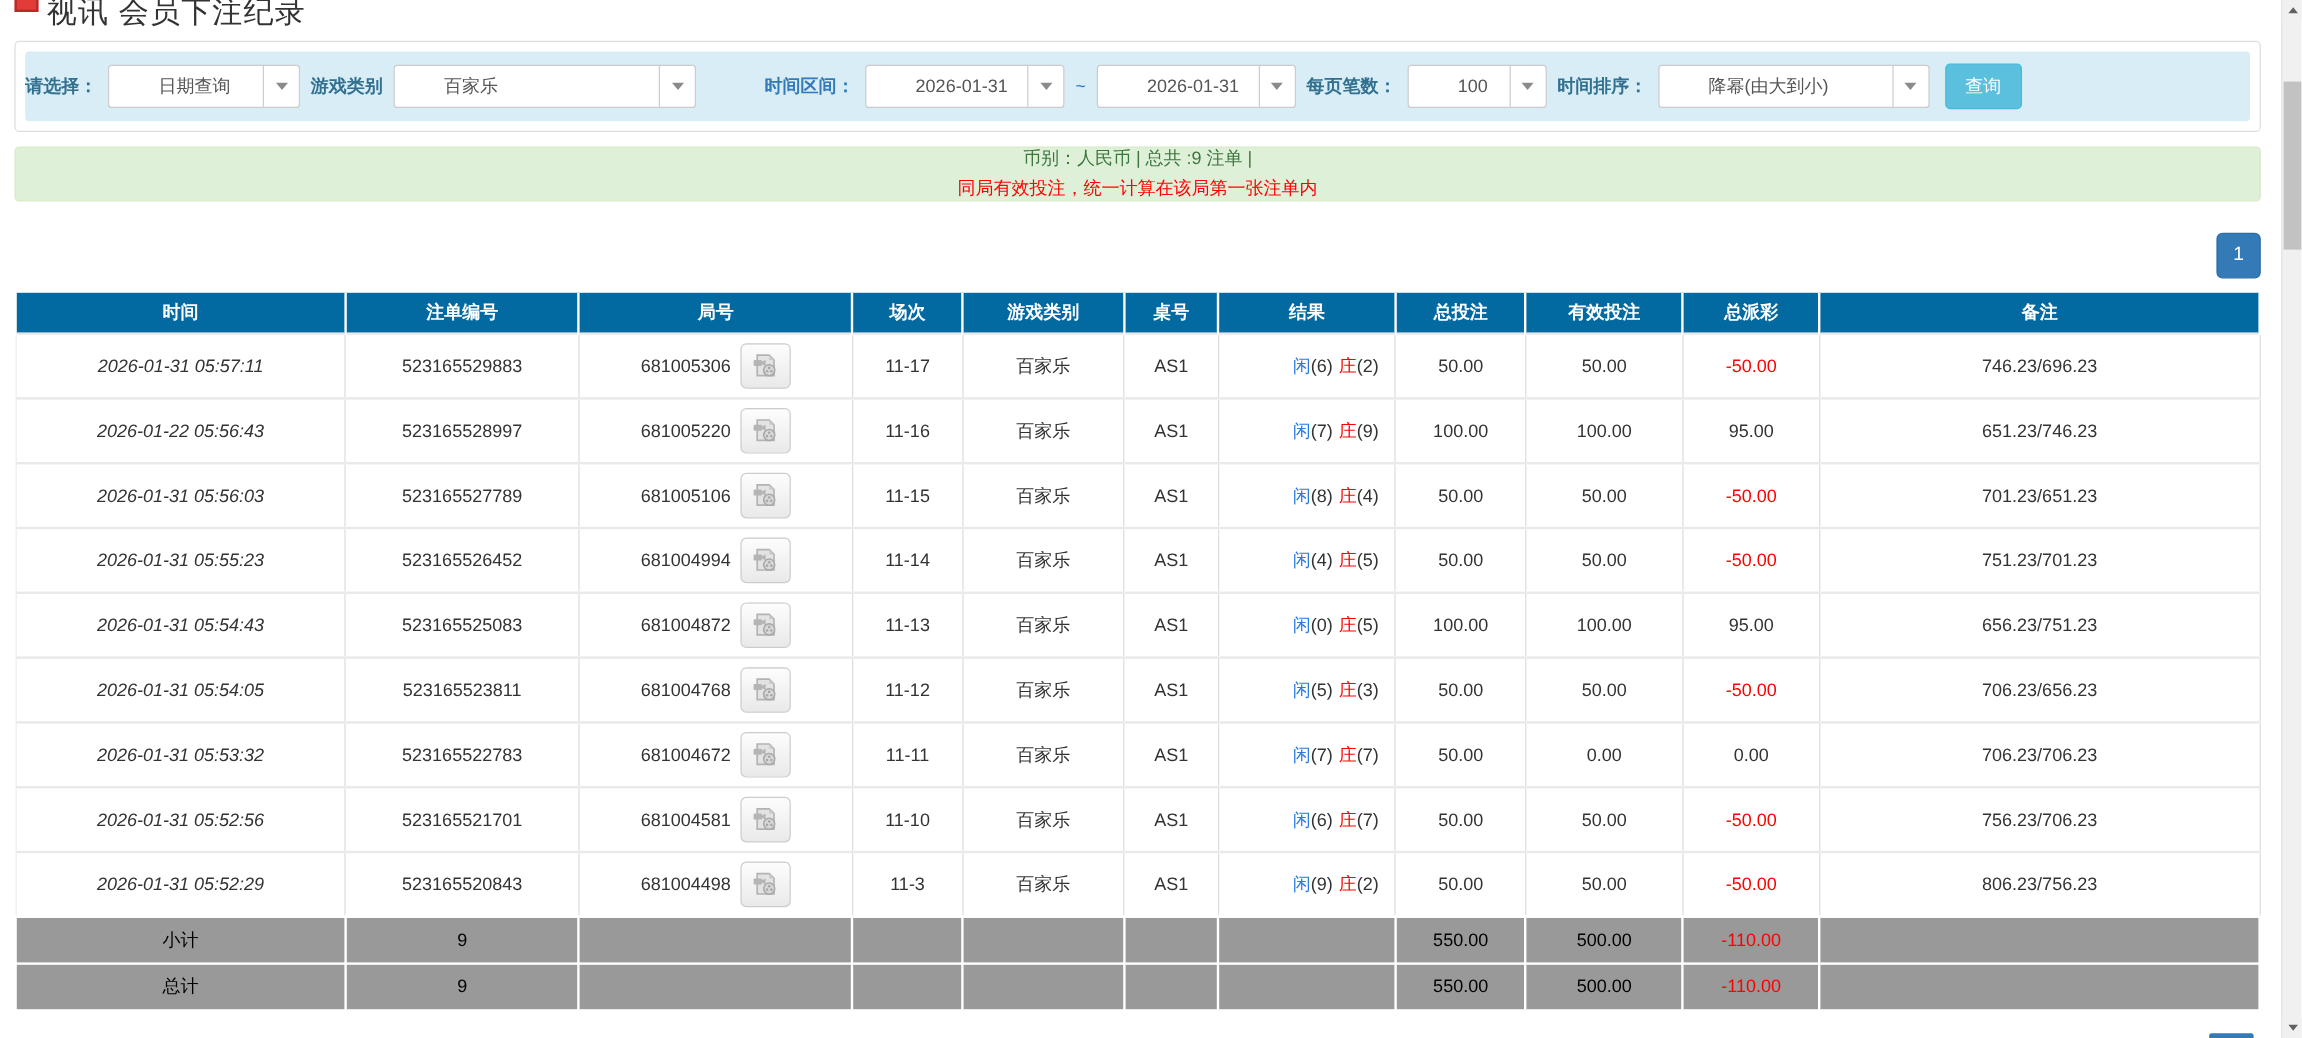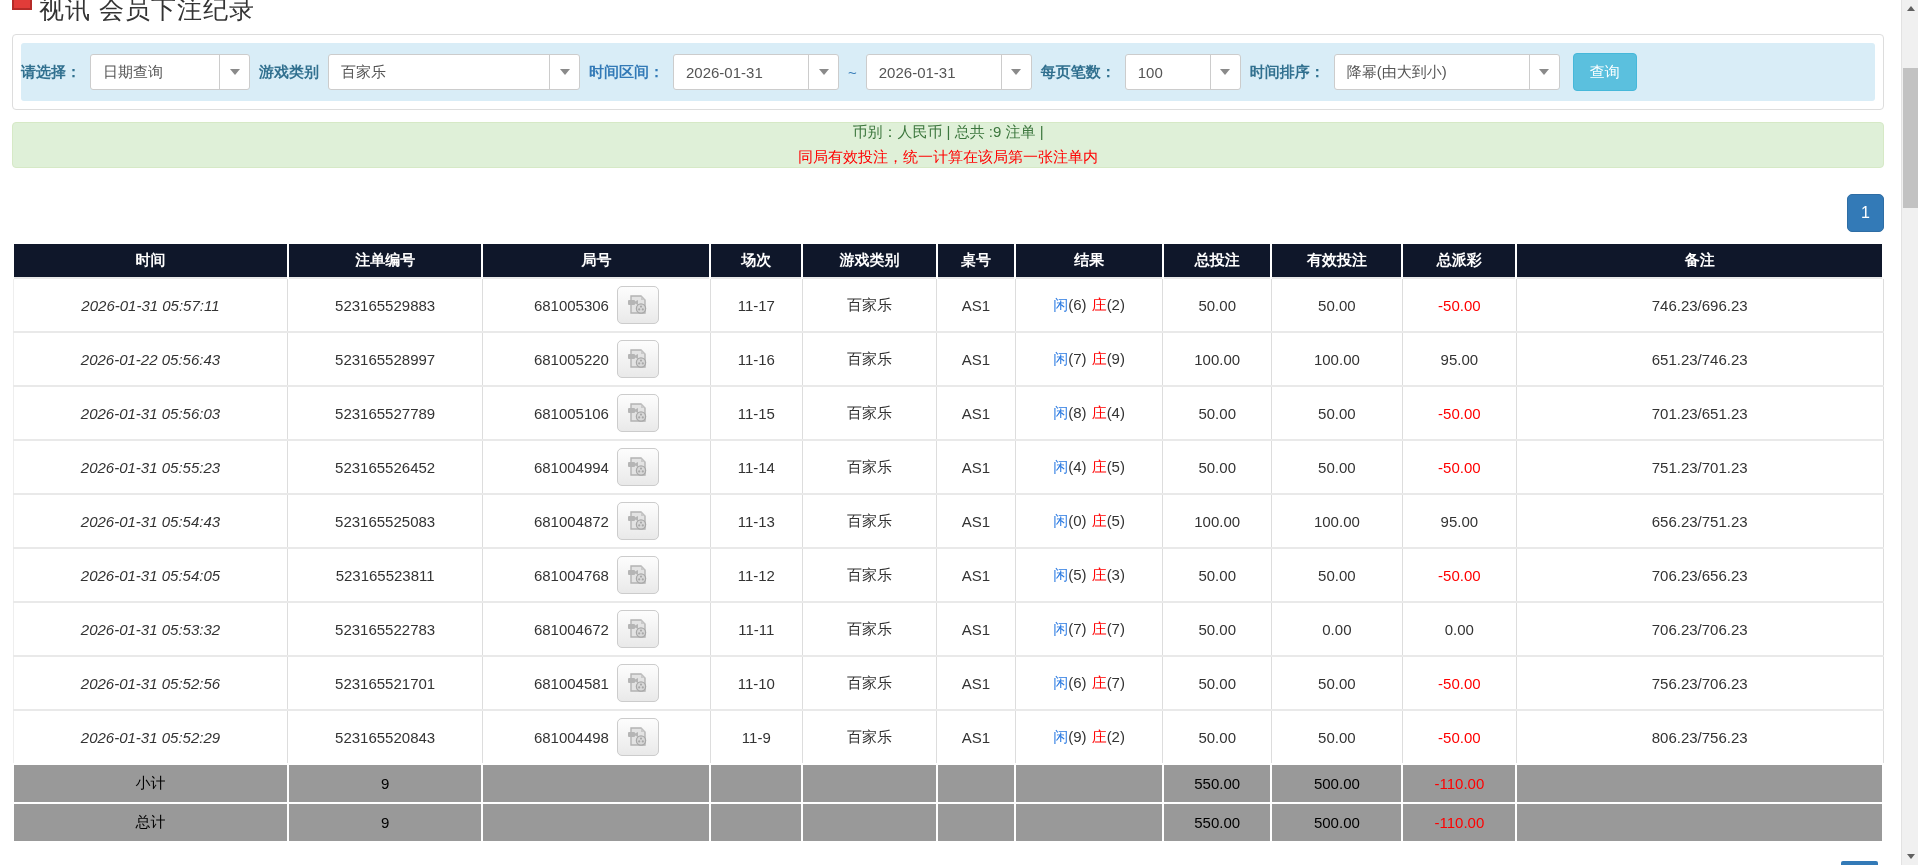--- a/index.html
+++ b/index.html
@@ -15,21 +15,21 @@
     letter-spacing: 1px; }
 
   
   .filter-panel { border: 1px solid #ddd; border-radius: 4px; background: #fff; padding: 8px; }
   .filter-bar { background: #d9edf7; border-radius: 3px; height: 58px; display: flex;
     align-items: center; padding: 0 0; gap: 9px; }
   .f-label { color: #31708f; font-weight: bold; font-size: 15px; white-space: nowrap; }
   .f-label.blue { color: #337ab7; }
   .select { background: #fff; border: 1px solid #ccc; border-radius: 3px; height: 36px;
     display: flex; align-items: center; cursor: pointer; }
-  .select .val { flex: 1; padding: 0 12px; font-size: 15px; color: #555; white-space: nowrap; overflow: hidden; }
+  .select .val { flex: 1; padding: 0 12px; font-size: 15px; color: #555; white-space: nowrap; overflow: hidden; margin-left: 29px; }
   .select .arrow-box { width: 30px; align-self: stretch; border-left: 1px solid #ccc;
     display: flex; align-items: center; justify-content: center; }
   .caret { width: 0; height: 0; border-left: 5px solid transparent; border-right: 5px solid transparent;
     border-top: 6px solid #8a8a8a; }
   .w-select1 { width: 160px; } .w-game { width: 252px; } .w-date { width: 166px; }
   .w-size { width: 116px; } .w-sort { width: 226px; }
   .tilde { color: #337ab7; font-size: 15px; }
   .btn-query { background: #5bc0de; border: 1px solid #46b8da; color: #fff; font-size: 15px;
     border-radius: 4px; height: 38px; padding: 0 16px; margin-left: 4px; cursor: pointer; }
 
@@ -40,26 +40,26 @@
   .summary-right { color: #f00; font-size: 15px; }
 
   
   .pager-row { margin-top: 26px; display: flex; justify-content: flex-end; }
   .page-btn { width: 37px; height: 38px; background: #337ab7; border: 1px solid #2e6da4;
     border-radius: 5px; color: #fff; font-size: 16px; display: flex; align-items: center;
     justify-content: center; cursor: pointer; }
 
   
   table.records { width: 100%; border-collapse: collapse; margin-top: 12px; table-layout: fixed; }
-  table.records th { background: #0f172a; color: #fff; font-size: 15px; font-weight: bold;
+  table.records th { background: #0369a1; color: #fff; font-size: 15px; font-weight: bold;
     height: 34px; border-left: 2px solid #fff; border-right: 2px solid #fff; }
   table.records td { height: 54px; text-align: center; font-size: 15px; color: #333;
     border: 1px solid #ddd; border-top: 2px solid #e9e9e9; background: #fff; }
   table.records tr.data-row td:first-child { border-left: 1px solid #eee; font-style: italic; }
-  .blue { color: #2a7ae2; }
+  .blue { color: #2a7ae2; margin-left: 48px; }
   .red-t { color: #f00; }
   .neg { color: #f00 !important; }
   .round-cell { display: flex; align-items: center; justify-content: center; gap: 8px; }
   .video-btn { width: 42px; height: 38px; border: 1px solid #ccc; border-radius: 5px;
     background: linear-gradient(#fdfdfd, #e9e9e9); display: inline-flex; align-items: center;
     justify-content: center; cursor: pointer; }
   tr.gray-row td { background: #999; color: #000000; height: 39px;
     border: 2px solid #fff; font-size: 15px; }
   .result-sp { display: inline-block; width: 5px; }
 
@@ -450,21 +450,21 @@
             <rect x="2" y="6" width="7" height="5" rx="1" fill="#b5b5b5"></rect>
             <path d="M9 7.5 l3 -1.5 v5 l-3 -1.5 z" fill="#b5b5b5"></path>
             <circle cx="15" cy="14.5" r="4.6" fill="#d8d8d8" stroke="#a8a8a8" stroke-width="1.3"></circle>
             <circle cx="15" cy="12.6" r="1.1" fill="#a8a8a8"></circle>
             <circle cx="13.2" cy="15.4" r="1.1" fill="#a8a8a8"></circle>
             <circle cx="16.8" cy="15.4" r="1.1" fill="#a8a8a8"></circle>
           </svg>
         </span>
       </span>
     </td>
-    <td>11-9</td>
+    <td>11-3</td>
     <td>百家乐</td>
     <td>AS1</td>
     <td>
       <span class="blue">闲</span><span>(9)</span><span class="result-sp"></span><span class="red-t">庄</span><span>(2)</span>
     </td>
     <td class="blue">50.00</td>
     <td>50.00</td>
     <td class="js-neg neg">-50.00</td>
     <td>806.23/756.23</td>
   </tr>

